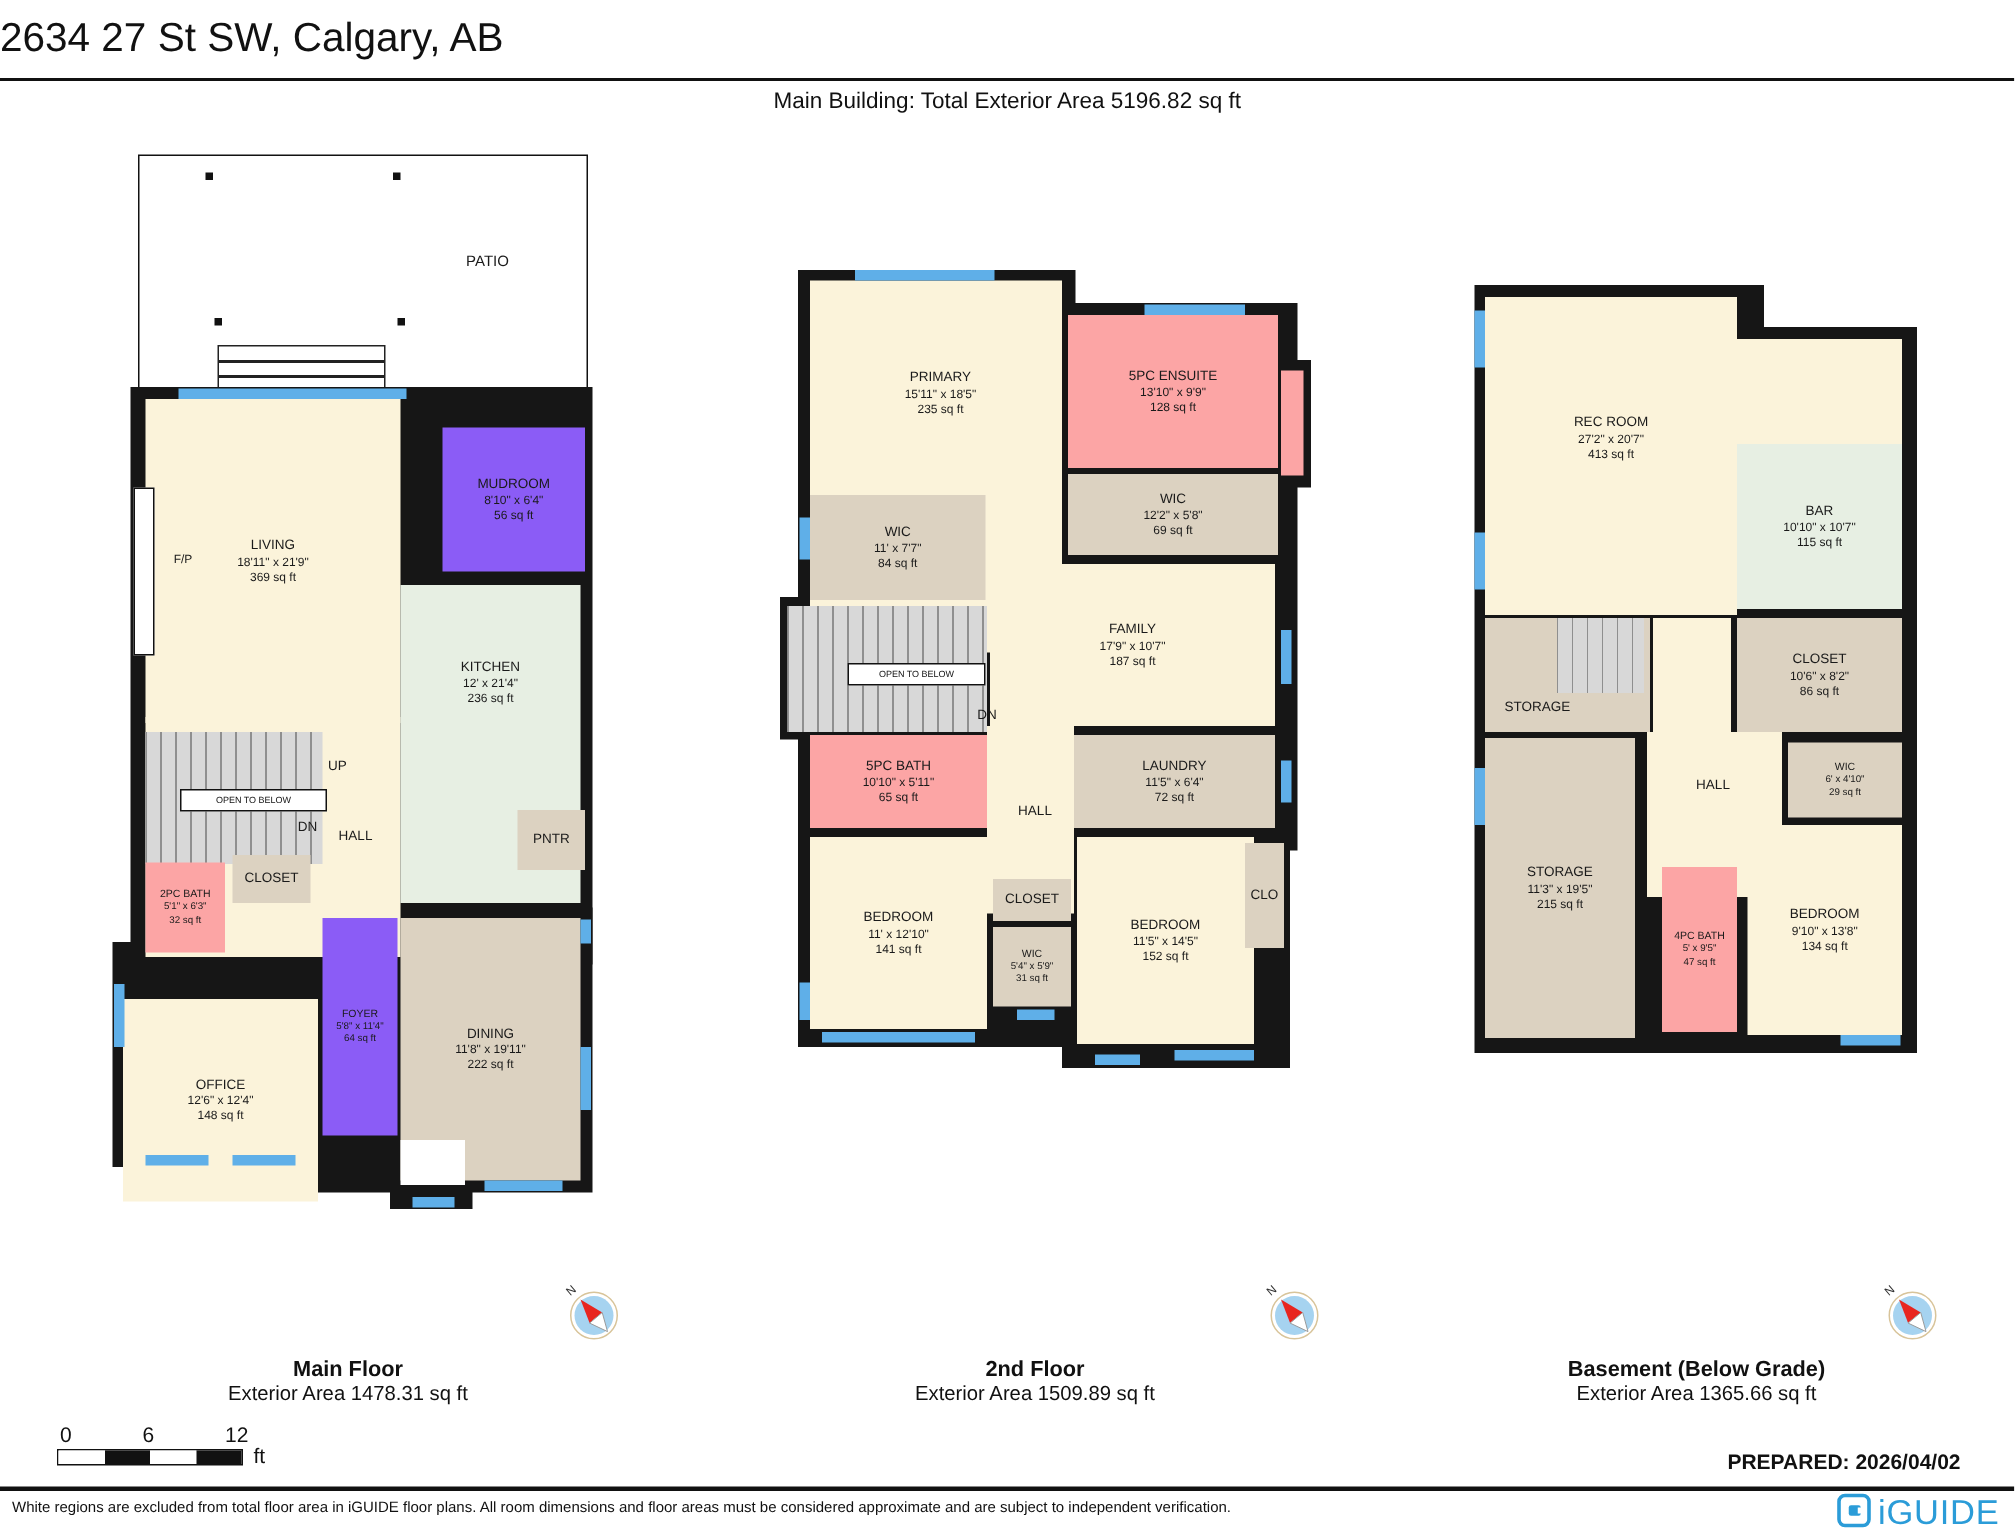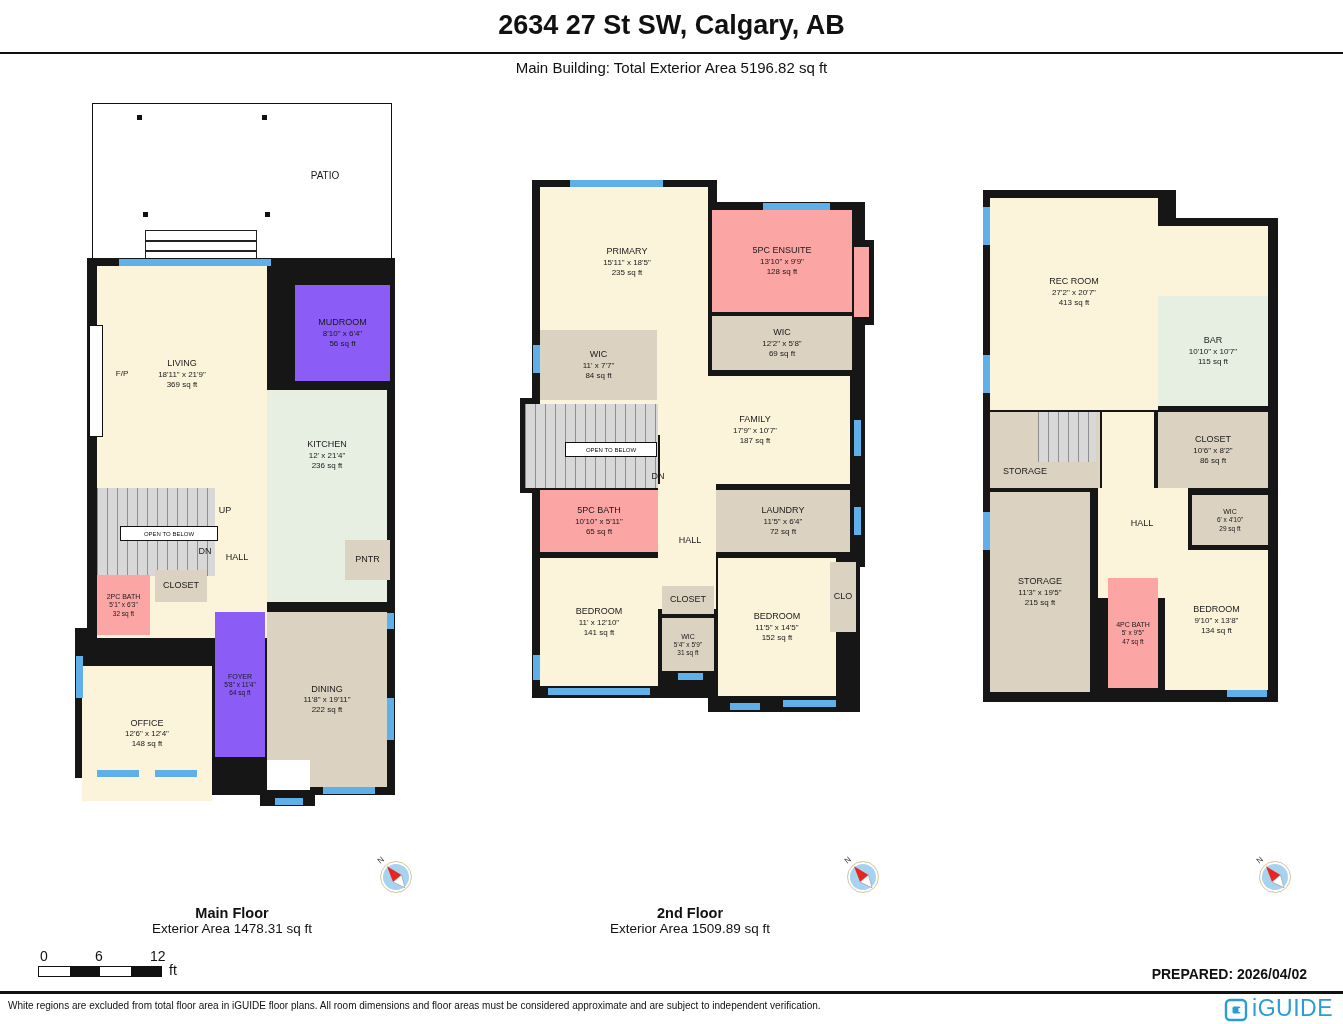--- a/index.html
+++ b/index.html
@@ -1,17 +1,17 @@
 <!DOCTYPE html>
 <html><head>
 <meta charset="utf-8">
 <style>
   html,body{margin:0;padding:0;background:#fff}
   .page{position:relative;width:1343px;height:1024px;background:#fff;font-family:"Liberation Sans",sans-serif;overflow:hidden;color:#111}
-  .title{position:absolute;left:0;top:10px;width:100%;text-align:center;font-size:27px;font-weight:bold}
+  .title{position:absolute;left:0;top:10px;width:100%;text-align:left;font-size:27px;font-weight:normal}
   .hline{position:absolute;left:0;top:52px;width:100%;height:2px;background:#111}
   .subtitle{position:absolute;left:0;top:59px;width:100%;text-align:center;font-size:15px}
   .plan{position:absolute}
   .blk{position:absolute;background:#161616}
   .room{position:absolute}
   .c-cream{background:#fbf3da}
   .c-mint{background:#e7efe3}
   .c-blue{background:#fca5a5}
   .c-grey{background:#8b5cf6}
   .c-tan{background:#dcd2c1}
@@ -39,21 +39,21 @@
   .scalebar{position:absolute;width:190px;height:36px}
   .sn{position:absolute;top:0;font-size:14px}
   .sbar{position:absolute;top:18px;left:0;width:122px;height:9px;border:1px solid #111;display:flex}
   .sbar i{flex:1}
   .sbar .b{background:#111}
   .sbar .w{background:#fff}
   .sft{position:absolute;left:131px;top:14px;font-size:14px}
   .prepared{position:absolute;right:36px;top:966px;font-size:14px;font-weight:bold}
   .bline{position:absolute;left:0;top:991px;width:100%;height:2.5px;background:#111}
   .disclaimer{position:absolute;left:8px;top:1000px;font-size:10px}
-  .logo{position:absolute;right:10px;top:995px;display:flex;align-items:flex-end;gap:4px}
+  .logo{position:absolute;right:10px;top:995px;display:flex;align-items:flex-start;gap:4px}
   .logotext{color:#2b9cd8;font-size:23px;letter-spacing:.5px}
 </style>
 </head>
 <body>
 
 <div class="page">
 
   <div class="title">2634 27 St SW, Calgary, AB</div>
   <div class="hline"></div>
   <div class="subtitle">Main Building: Total Exterior Area 5196.82 sq ft</div>
@@ -362,20 +362,24 @@
   </div>
 
   <div class="fl" style="left:72px;top:905px">
     <div class="a">Main Floor</div>
     <div class="b">Exterior Area 1478.31 sq ft</div>
   </div>
   <div class="fl" style="left:530px;top:905px">
     <div class="a">2nd Floor</div>
     <div class="b">Exterior Area 1509.89 sq ft</div>
   </div>
+  <div class="fl" style="left:971px;top:905px">
+    <div class="a">Basement (Below Grade)</div>
+    <div class="b">Exterior Area 1365.66 sq ft</div>
+  </div>
 
   <div class="scalebar" style="left:38px;top:948px">
     <span class="sn" style="left:2px">0</span>
     <span class="sn" style="left:57px">6</span>
     <span class="sn" style="left:112px">12</span>
     <div class="sbar">
       <i class="w"></i>
         <i class="b"></i>
         <i class="w"></i>
         <i class="b"></i>

